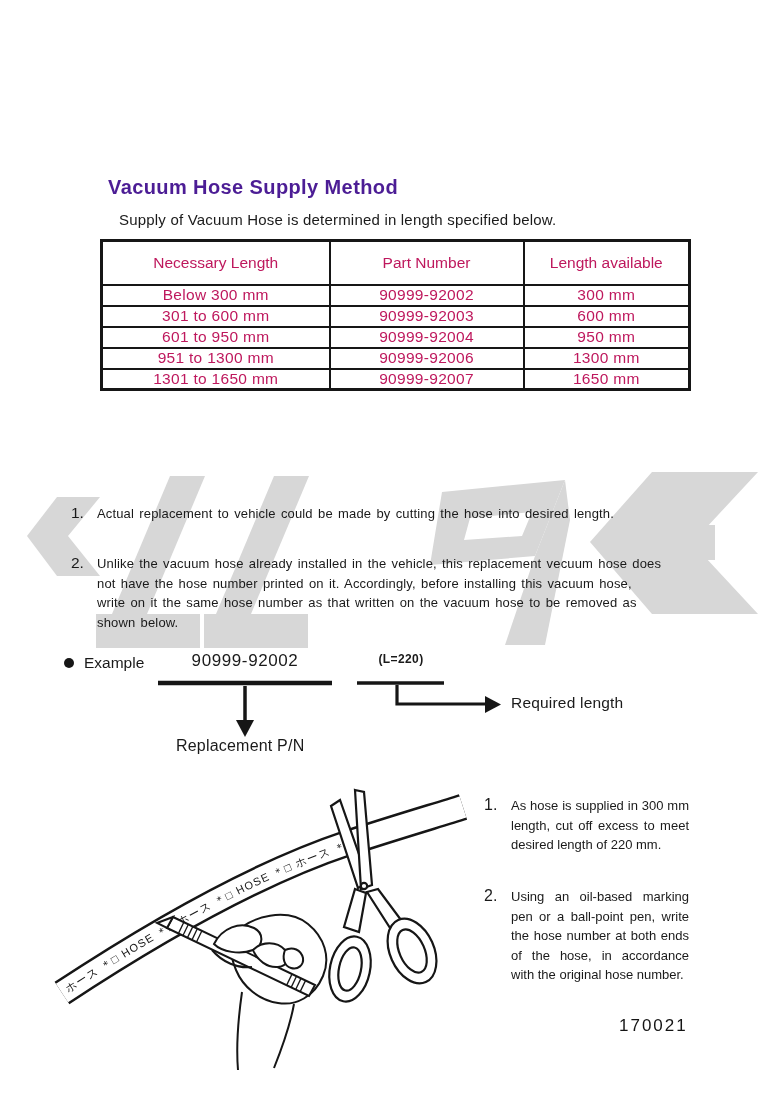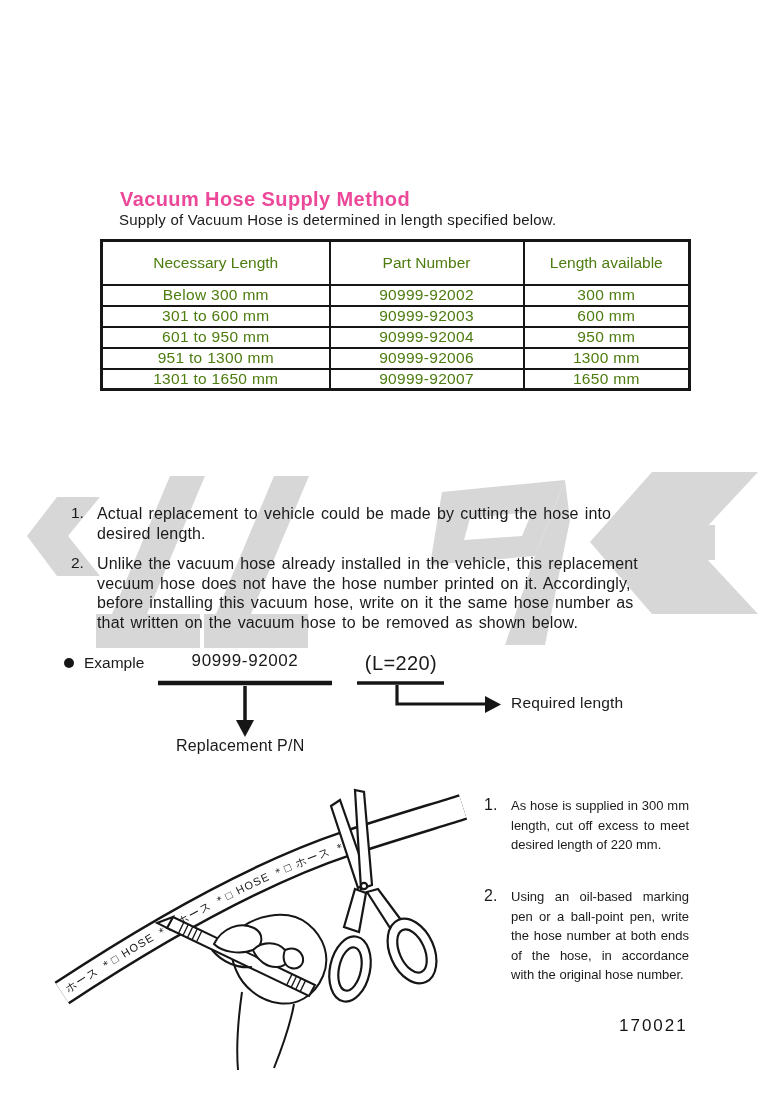--- a/index.html
+++ b/index.html
@@ -14,52 +14,52 @@
   }
   .page *{box-sizing:border-box;}
 
   
   .watermark{position:absolute;left:0;top:0;z-index:0;}
 
   
   .content{position:absolute;left:0;top:0;width:100%;height:100%;z-index:1;}
 
   .title{
-    position:absolute;left:104px;top:172px;margin:16px;
-    font-size:20px;font-weight:700;letter-spacing:.4px;color:#ec4899;
+    position:absolute;left:104px;top:172px;margin:4px;
+    font-size:20px;font-weight:700;letter-spacing:.4px;color:#4c1d95;
   }
   .subtitle{
     position:absolute;left:104px;top:196px;margin:15px;
     font-size:15px;letter-spacing:.2px;
   }
 
   table.supply{
     position:absolute;left:100px;top:239px;
     width:588px;border-collapse:collapse;table-layout:fixed;
     border:3px solid #161616;
   }
   table.supply th, table.supply td{
     border:2px solid #161616;
     text-align:center;vertical-align:middle;
-    font-weight:400;padding:0;color:#4d7c0f;
+    font-weight:400;padding:0;color:#be185d;
   }
   table.supply th{height:44px;font-size:15.5px;}
   table.supply td{height:21px;font-size:15.5px;letter-spacing:.3px;}
   .col1{width:228px;} .col2{width:194px;} .col3{width:166px;}
 
   .note{position:absolute;left:71px;display:flex;}
   .note-num{width:26px;font-size:15.5px;flex:none;}
-  .note-text{width:565px;font-size:16px;line-height:19.5px;letter-spacing:.15px;word-spacing:1.5px;}
+  .note-text{width:565px;font-size:13px;line-height:19.5px;letter-spacing:.15px;word-spacing:1.5px;}
   .note-1{top:504px;}
   .note-2{top:554px;}
 
   .example-label{position:absolute;left:64px;top:654px;display:flex;align-items:center;font-size:15.5px;}
   .bullet{width:10px;height:10px;border-radius:50%;background:#161616;margin-right:10px;flex:none;}
   .example-pn{position:absolute;left:158px;top:651px;width:174px;text-align:center;font-size:17px;letter-spacing:.6px;}
-  .example-code{position:absolute;left:357px;top:652px;width:88px;text-align:center;font-size:20px;letter-spacing:.4px;}
+  .example-code{position:absolute;left:357px;top:652px;width:88px;text-align:center;font-size:12px;letter-spacing:.4px;font-weight:bold;}
   .pn-caption{position:absolute;left:176px;top:737px;font-size:16px;letter-spacing:.2px;}
   .len-caption{position:absolute;left:511px;top:694px;font-size:15.5px;letter-spacing:.2px;}
 
   .instr{position:absolute;left:484px;display:flex;}
   .instr-num{width:27px;font-size:16px;flex:none;}
   .instr-text{width:178px;font-size:13px;line-height:19.5px;text-align:justify;}
   .instr-1{top:796px;}
   .instr-2{top:887px;}
 
   .page-code{position:absolute;left:619px;top:1016px;font-size:17px;letter-spacing:2px;color:#141414;}

